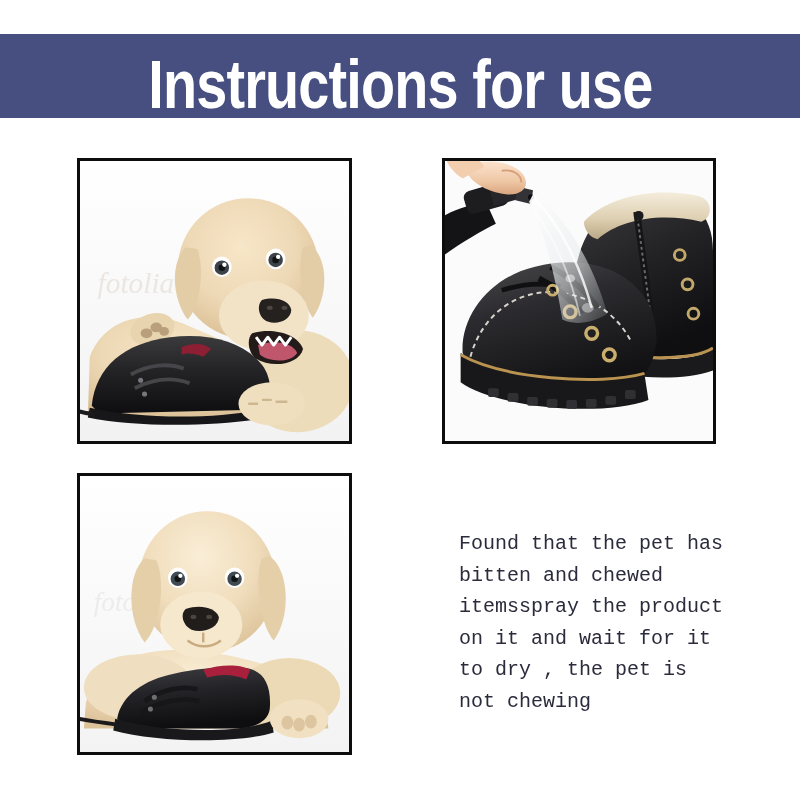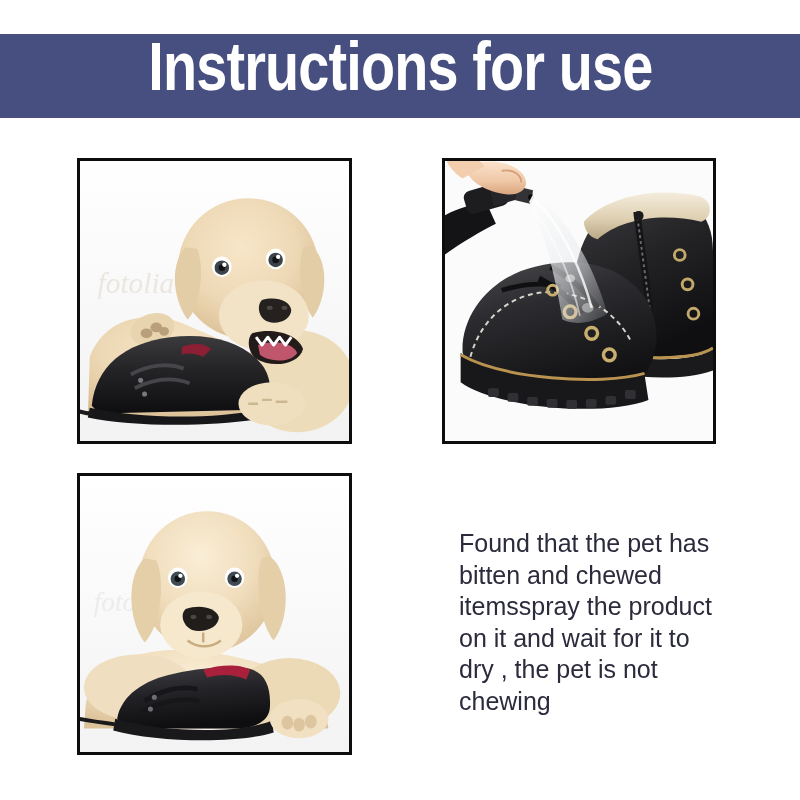--- a/index.html
+++ b/index.html
@@ -17,21 +17,21 @@
 
   
   .banner {
     position: absolute;
     left: 0;
     top: 34px;
     width: 800px;
     height: 84px;
     background: #474f80;
     display: flex;
-    align-items: flex-start;
+    align-items: flex-end;
     justify-content: center;
     overflow: hidden;
   }
   .banner-title {
     color: #ffffff;
     font-family: "Liberation Sans Narrow", "Liberation Sans", sans-serif;
     font-weight: bold;
     font-size: 68px;
     line-height: 68px;
     letter-spacing: -1px;
@@ -55,22 +55,22 @@
   #panel-spray-on-boots     { left: 442px; top: 158px; width: 274px; height: 286px; }
   #panel-puppy-not-chewing  { left: 77px;  top: 473px; width: 275px; height: 282px; }
 
   
   .caption {
     position: absolute;
     left: 459px;
     top: 528px;
     width: 268px;
     color: #2b2b3c;
-    font-family: Liberation Sans, sans-serif;
-    font-size: 25px;
+    font-family: Liberation Mono, monospace;
+    font-size: 20px;
     line-height: 31.5px;
     font-weight: normal;
     white-space: pre-line;
   }
 </style>
 </head>
 <body>
 
 <div class="banner">
   <div class="banner-title">Instructions for use</div>

